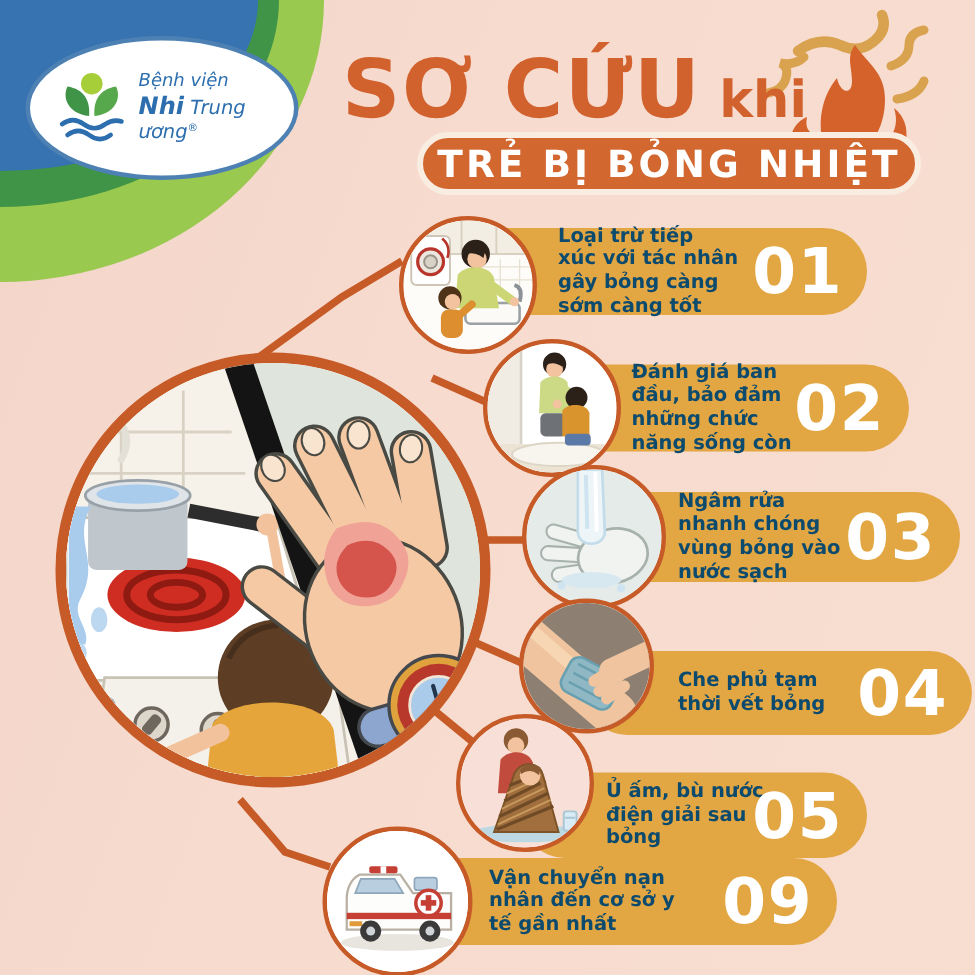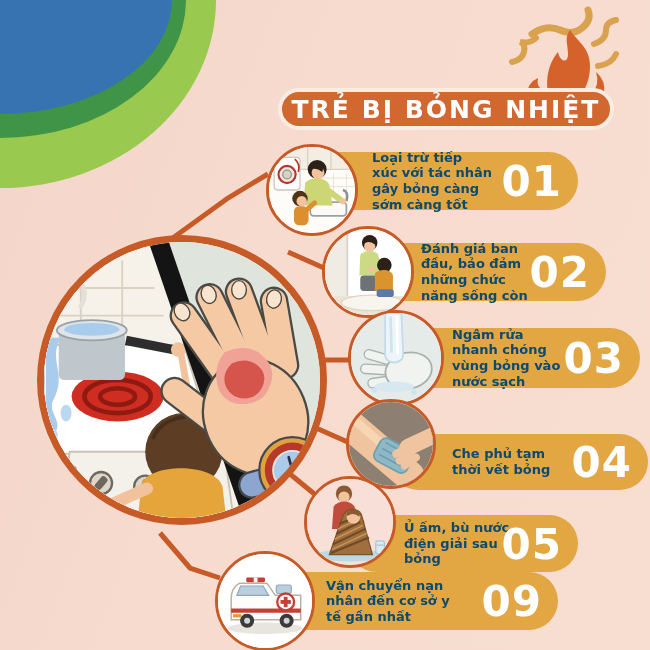--- a/index.html
+++ b/index.html
@@ -46,31 +46,48 @@
 <body>
 
 <div id="poster">
 
   <svg class="abs corner" width="240" height="210">
     <ellipse cx="0" cy="0" rx="216" ry="188" fill="#9ac94f"></ellipse>
     <ellipse cx="0" cy="0" rx="186" ry="138" fill="#3f9447"></ellipse>
     <ellipse cx="0" cy="0" rx="172" ry="114" fill="#3873b1"></ellipse>
   </svg>
 
+  <div class="abs logo">
+    <svg width="56" height="56" viewBox="0 0 56 56">
+      <circle cx="28" cy="10" r="8" fill="#a6ce39"></circle>
+      <path d="M26,34 C10,32 6,20 10,12 C22,14 27,22 26,34 Z" fill="#3f9447"></path>
+      <path d="M30,34 C46,32 50,20 46,12 C34,14 29,22 30,34 Z" fill="#57a84c"></path>
+      <path d="M6,40 q8,-6 16,0 q8,6 16,0 q6,-4 12,-2" stroke="#2d6eae" stroke-width="3.4" fill="none" stroke-linecap="round"></path>
+      <path d="M10,48 q8,-6 16,0 q8,6 16,0" stroke="#2d6eae" stroke-width="3.4" fill="none" stroke-linecap="round"></path>
+    </svg>
+    <div class="logo-text">
+      <div class="logo-l1">Bệnh viện</div>
+      <div class="logo-l2"><b>Nhi</b><span> Trung ương</span><sup>®</sup></div>
+    </div>
+  </div>
 
   <svg class="abs flame" width="130" height="104" viewBox="0 0 130 104">
     <path d="M14,58 q10,-2 12,-10 q2,-8 -4,-10 q10,2 16,-4" stroke="#d9a24e" stroke-width="6" fill="none" stroke-linecap="round"></path>
     <path d="M34,30 q14,-10 28,-4 q12,6 22,-2 q10,-8 6,-18" stroke="#d9a24e" stroke-width="7" fill="none" stroke-linecap="round"></path>
     <path d="M96,40 q12,-4 12,-14 q0,-8 10,-10" stroke="#d9a24e" stroke-width="6" fill="none" stroke-linecap="round"></path>
     <path d="M100,62 q14,-2 18,-12" stroke="#d9a24e" stroke-width="6" fill="none" stroke-linecap="round"></path>
     <path d="M52,96 C46,78 50,60 60,48 C62,58 70,60 70,50 C70,40 66,34 72,26 C80,38 92,44 92,62 C92,80 84,92 76,96 Z" fill="#d4622a"></path>
     <path d="M28,92 q2,-14 12,-18 q-2,10 6,12" fill="#d4622a"></path>
     <path d="M94,90 q8,-10 4,-22 q10,8 8,22" fill="#d4622a"></path>
   </svg>
 
+  <div class="abs title">
+    <span class="t-big">SƠ CỨU</span>
+    <span class="t-small">khi</span>
+  </div>
   <div class="abs banner">TRẺ BỊ BỎNG NHIỆT</div>
 
   <svg class="abs connectors" width="650" height="650">
     <g stroke="#c65b28" stroke-width="5" fill="none">
       <polyline points="170,240 228,198 268,174"></polyline>
       <polyline points="288,252 324,268"></polyline>
       <polyline points="325,360 352,360"></polyline>
       <polyline points="316,428 350,443"></polyline>
       <polyline points="290,474 318,497"></polyline>
       <polyline points="160,533 190,568 220,578"></polyline>

